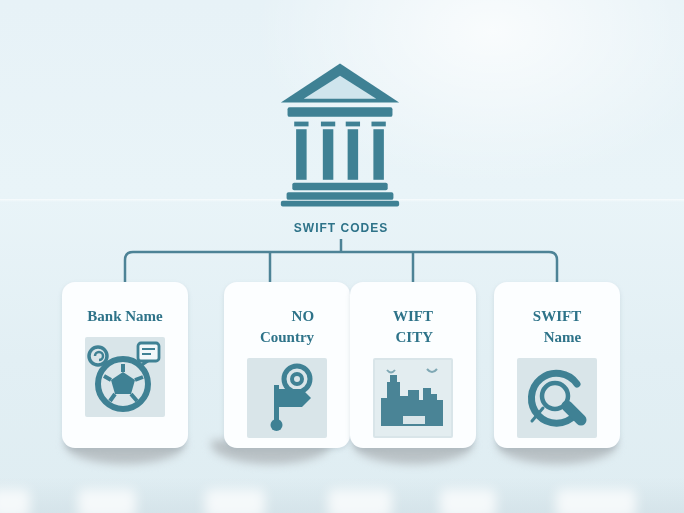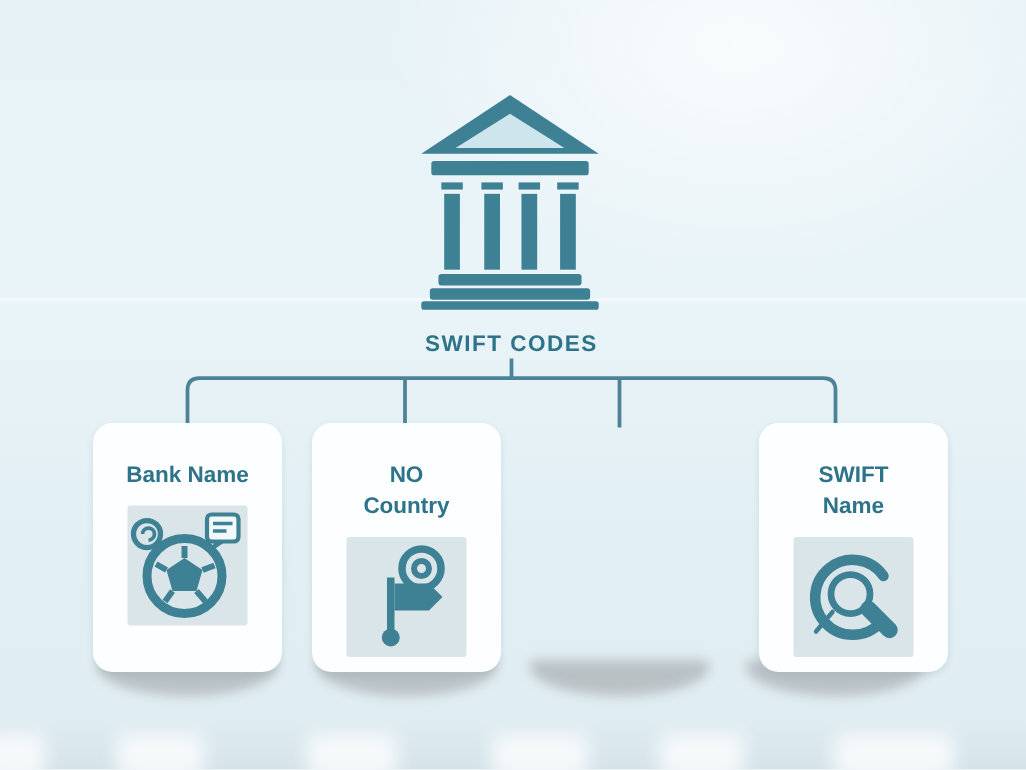--- a/index.html
+++ b/index.html
@@ -18,41 +18,41 @@
     position: absolute; left: 0; right: 0; top: 199px; height: 3px;
     background: linear-gradient(180deg, rgba(255,255,255,0.65), rgba(255,255,255,0));
   }
 
   
   .bank-icon { position: absolute; left: 278px; top: 60px; width: 124px; height: 148px; }
 
   
   .root-title {
     position: absolute; left: 226px; top: 221px; width: 230px;
-    text-align: center; font-size: 15px; font-weight: bold;
+    text-align: center; font-size: 12px; font-weight: bold;
     letter-spacing: 1px; color: #2e7389;
   }
 
   
   .connector { position: absolute; left: 115px; top: 238px; width: 460px; height: 48px; z-index: 1; }
 
   
   .card {
     position: absolute; top: 282px; width: 126px; height: 166px;
     background: #fcfeff; border-radius: 13px; z-index: 2;
     box-shadow: 0 2px 4px rgba(140,160,170,0.25);
     display: flex; flex-direction: column; align-items: center;
   }
   .card-1 { left: 62px; }
-  .card-2 { left: 208px; }
+  .card-2 { left: 224px; }
   .card-3 { left: 350px; }
-  .card-4 { left: 506px; }
+  .card-4 { left: 494px; }
   .card-title {
-    margin-top: 24px; text-align: center;
-    font-size: 15px; font-weight: bold; line-height: 21px; color: #2e7389;
+    margin-top: 24px; text-align: right;
+    font-size: 15px; font-weight: bold; line-height: 21px; color: #2e7389; font-family: Liberation Serif, serif;
   }
   .card-tile {
     margin-top: 10px; width: 80px; height: 80px;
     background: #d9e5e9; border-radius: 2px;
     display: flex; align-items: center; justify-content: center;
   }
   .card-tile svg { width: 80px; height: 80px; }
 
   .card-shadow {
     position: absolute; top: 440px; width: 120px; height: 24px; z-index: 0;
@@ -151,20 +151,37 @@
         <circle cx="50" cy="21" r="5" fill="none" stroke="#3f8194" stroke-width="4"></circle>
 
         <rect x="27" y="27" width="5" height="38" fill="#3f8194"></rect>
         <circle cx="29.5" cy="67" r="6" fill="#3f8194"></circle>
 
         <polygon points="32,31 55,31 64,40 55,49 32,49" fill="#3f8194"></polygon>
       </svg>
     </div>
   </div>
 
+  <div class="card card-3">
+    <div class="card-tile" style="order:2">
+      <svg viewBox="0 0 80 80">
+        <rect x="2" y="2" width="76" height="76" fill="#e3edf0"></rect>
+
+        <path d="M14,12 q4,5 8,0" fill="none" stroke="#7fa8b4" stroke-width="2"></path>
+        <path d="M54,11 q5,6 10,0" fill="none" stroke="#7fa8b4" stroke-width="2"></path>
+
+        <path d="M8,68 L8,40 L14,40 L14,24 L17,24 L17,17 L24,17 L24,24 L27,24 L27,38 L35,38 L35,32 L46,32 L46,42 L50,42 L50,30 L58,30 L58,36 L64,36 L64,42 L70,42 L70,68 Z" fill="#4a8496"></path>
+        <rect x="30" y="58" width="22" height="8" fill="#d9e5e9"></rect>
+      </svg>
+    </div>
+    <div class="card-title">
+      <div>WIFT</div>
+      <div>CITY</div>
+    </div>
+  </div>
 
   <div class="card card-4">
     <div class="card-title">
       <div>SWIFT</div>
       <div>Name</div>
     </div>
     <div class="card-tile">
       <svg viewBox="0 0 80 80">
 
         <path d="M58,57 A25,25 0 1 1 60,26" fill="none" stroke="#3f8194" stroke-width="7" stroke-linecap="round"></path>

